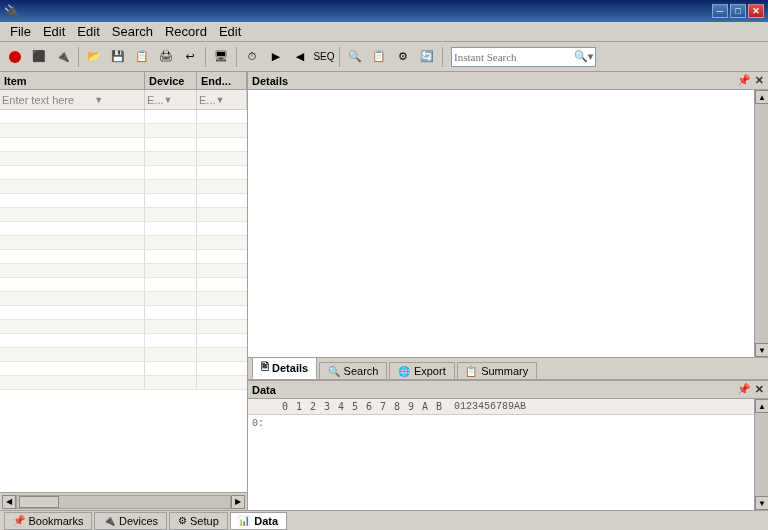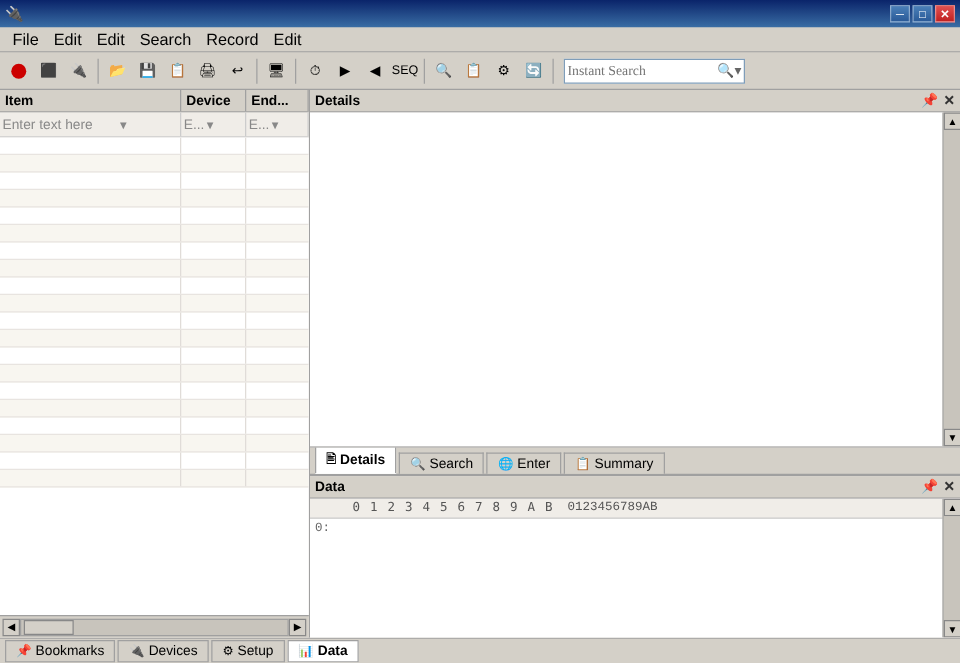--- a/index.html
+++ b/index.html
@@ -545,21 +545,21 @@
       <div class="detail-tab active">
         <span style="font-size:10px;">🖹</span>
         <span>Details</span>
       </div>
       <div class="detail-tab">
         <span style="font-size:10px;">🔍</span>
         <span>Search</span>
       </div>
       <div class="detail-tab">
         <span style="font-size:10px;">🌐</span>
-        <span>Enter</span>
+        <span>Export</span>
       </div>
       <div class="detail-tab">
         <span style="font-size:10px;">📋</span>
         <span>Summary</span>
       </div>
     </div>
 
     <div id="data-panel">
       <div id="data-header">
         <span>Data</span>

